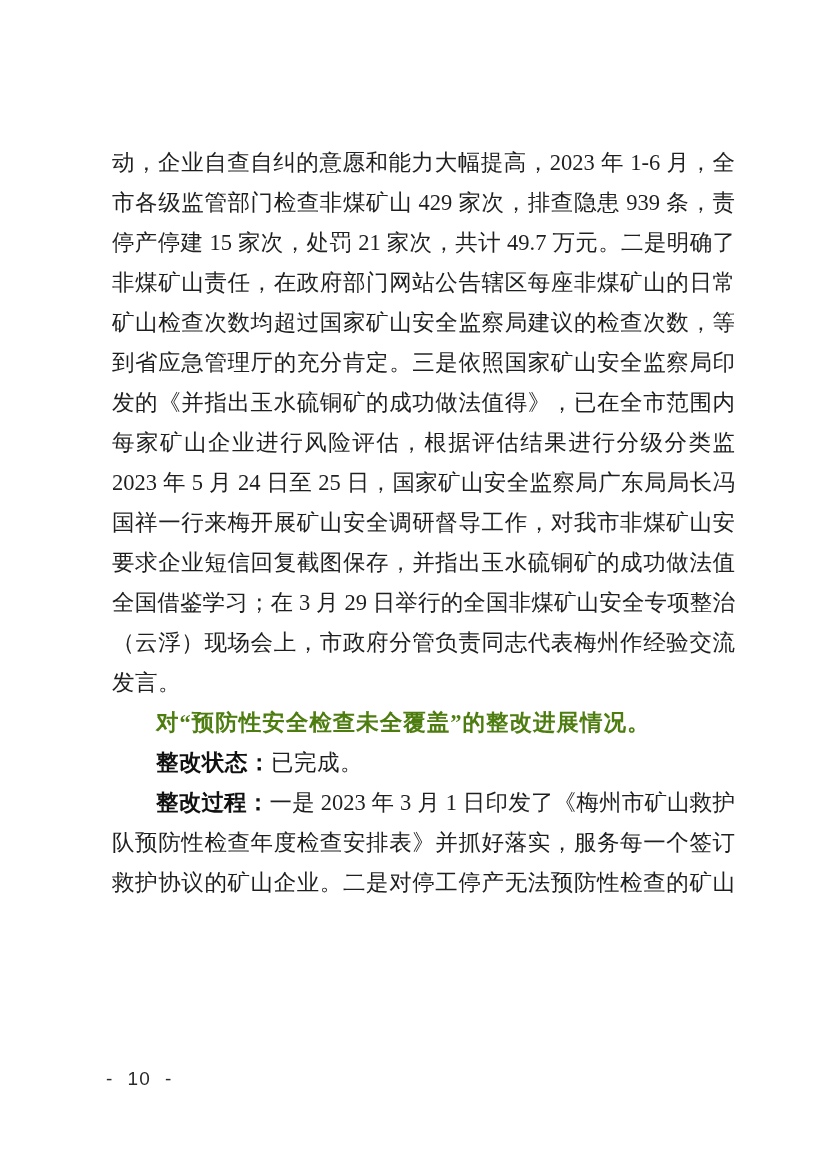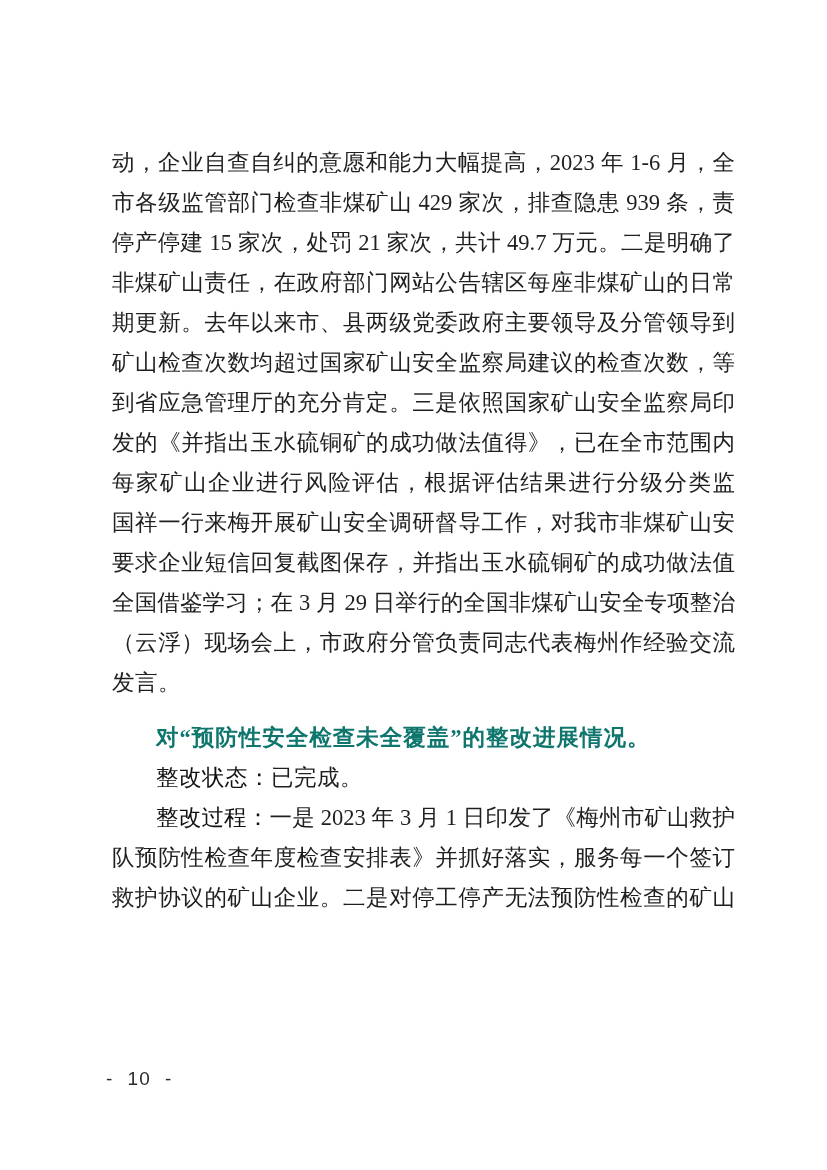--- a/index.html
+++ b/index.html
@@ -41,26 +41,25 @@
   .line.fill {
     white-space: normal;
     text-align-last: justify;
     letter-spacing: 0;
   }
   .line.indent {
     text-indent: 44px;
   }
   .line.heading {
     font-weight: 700;
-    color: #0f766e;
+    color: #4d7c0f;
     letter-spacing: 1px;
-    margin-top: 15px;
   }
   .line .label {
-    font-weight: 400;
+    font-weight: 700;
     color: #111111;
   }
   .page-number {
     position: absolute;
     left: 106px;
     top: 1068px;
     font-size: 19px;
     line-height: 22px;
     color: #2a2a2a;
     letter-spacing: 1px;
@@ -70,25 +69,25 @@
 </style>
 </head>
 <body>
 
 <div class="page">
   <div class="doc-body">
       <div class="line fill">动，企业自查自纠的意愿和能力大幅提高，2023 年 1-6 月，全</div>
       <div class="line fill">市各级监管部门检查非煤矿山 429 家次，排查隐患 939 条，责令</div>
       <div class="line fill">停产停建 15 家次，处罚 21 家次，共计 49.7 万元。二是明确了</div>
       <div class="line fill">非煤矿山责任，在政府部门网站公告辖区每座非煤矿山的日常</div>
-      <div class="line fill">期更新。去年以来市、县两级党委政府主要领导及分管领导到</div>
       <div class="line fill">矿山检查次数均超过国家矿山安全监察局建议的检查次数，等</div>
       <div class="line fill">到省应急管理厅的充分肯定。三是依照国家矿山安全监察局印</div>
       <div class="line fill">发的《并指出玉水硫铜矿的成功做法值得》，已在全市范围内对</div>
       <div class="line fill">每家矿山企业进行风险评估，根据评估结果进行分级分类监管。</div>
+      <div class="line fill">2023 年 5 月 24 日至 25 日，国家矿山安全监察局广东局局长冯</div>
       <div class="line fill">国祥一行来梅开展矿山安全调研督导工作，对我市非煤矿山安</div>
       <div class="line fill">要求企业短信回复截图保存，并指出玉水硫铜矿的成功做法值得</div>
       <div class="line fill">全国借鉴学习；在 3 月 29 日举行的全国非煤矿山安全专项整治</div>
       <div class="line fill">（云浮）现场会上，市政府分管负责同志代表梅州作经验交流</div>
       <div class="line">发言。</div>
       <div class="line indent heading">对“预防性安全检查未全覆盖”的整改进展情况。</div>
       <div class="line indent"><span class="label">整改状态：</span><span>已完成。</span></div>
       <div class="line fill indent"><span class="label">整改过程：</span><span>一是 2023 年 3 月 1 日印发了《梅州市矿山救护</span></div>
       <div class="line fill">队预防性检查年度检查安排表》并抓好落实，服务每一个签订</div>
       <div class="line fill">救护协议的矿山企业。二是对停工停产无法预防性检查的矿山</div>

